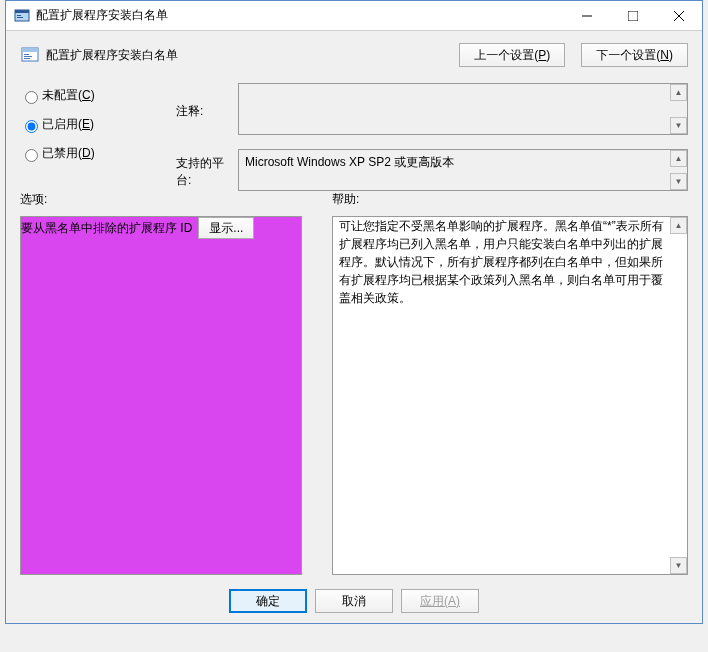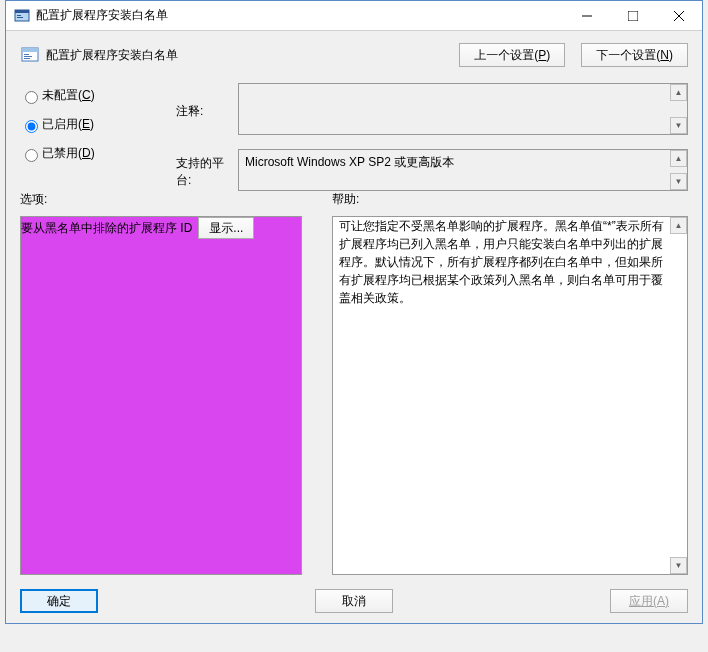--- a/index.html
+++ b/index.html
@@ -206,22 +206,22 @@
       background: #fff;
       padding: 0 6px;
       position: relative;
       line-height: 1.5;
     }
     .help-text {
       padding-right: 14px;
     }
     .footer {
       display: flex;
-      justify-content: space-between;
-      gap: 20px;
+      justify-content: center;
+      gap: 8px;
       padding: 10px 0 4px 0;
       margin-top: 4px;
     }
     .footer-btn {
       width: 78px;
       height: 24px;
       border: 1px solid #acacac;
       background: linear-gradient(#fdfdfd, #f0f0f0);
       cursor: pointer;
     }

